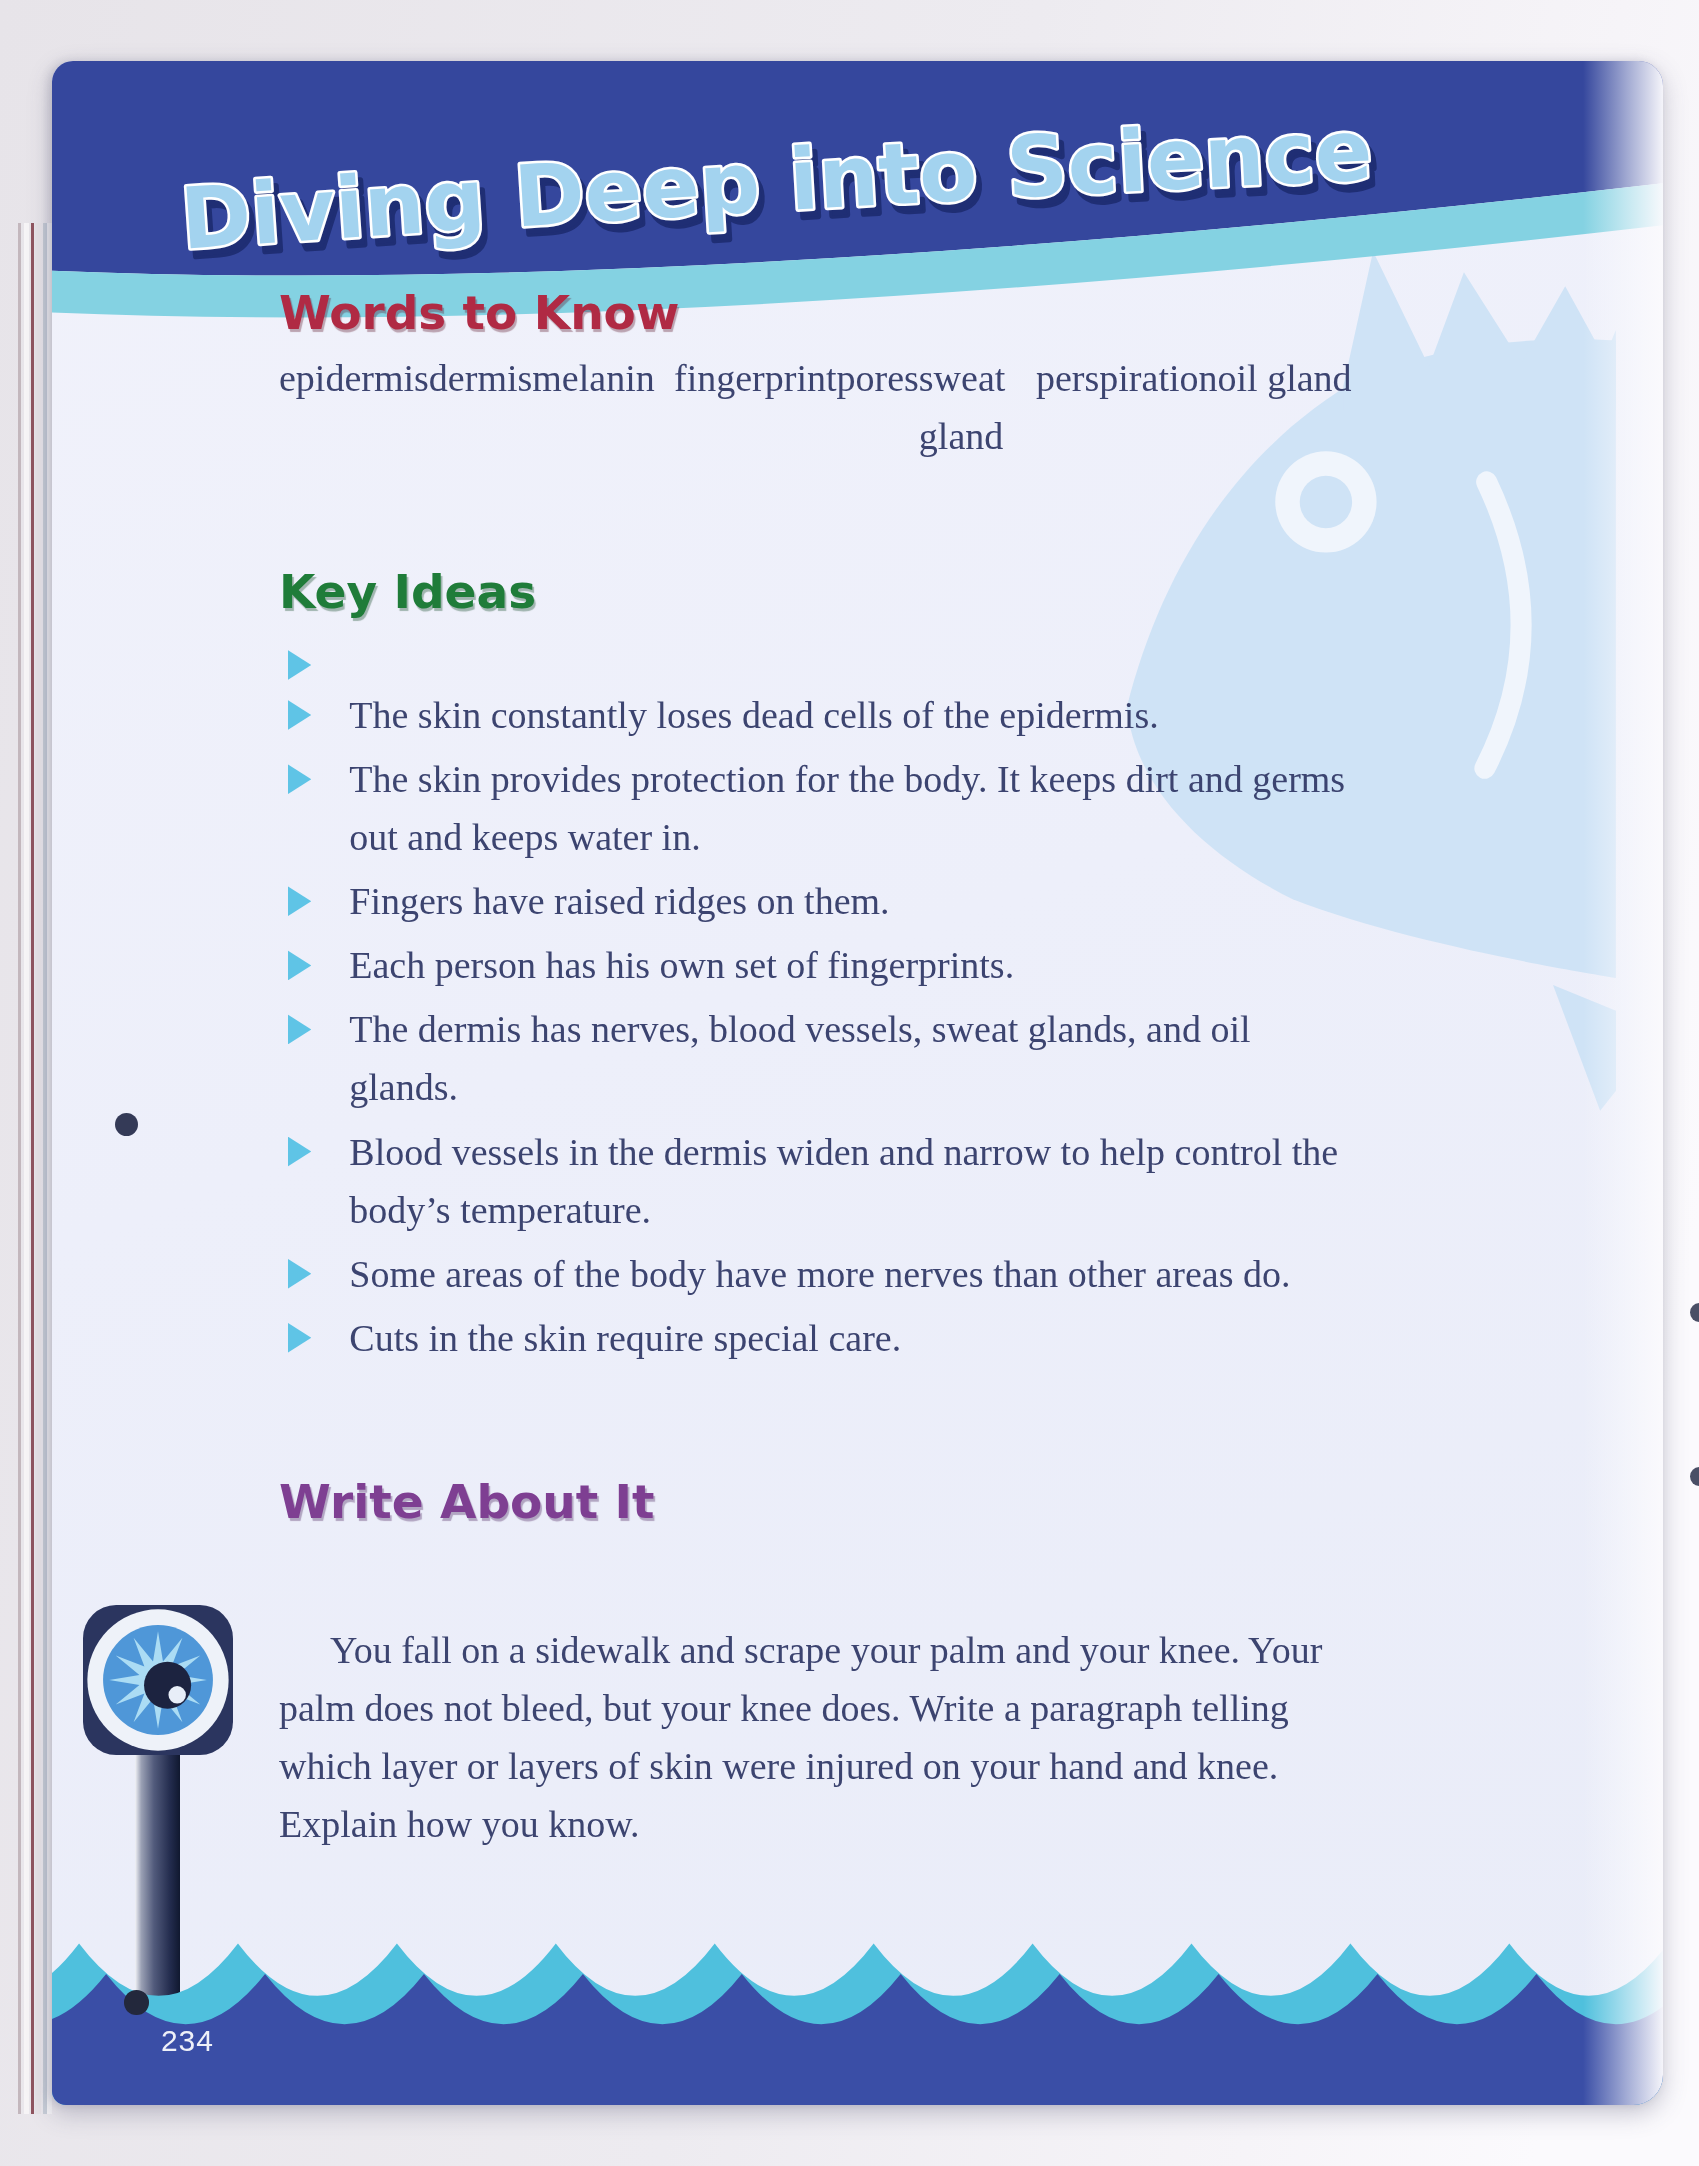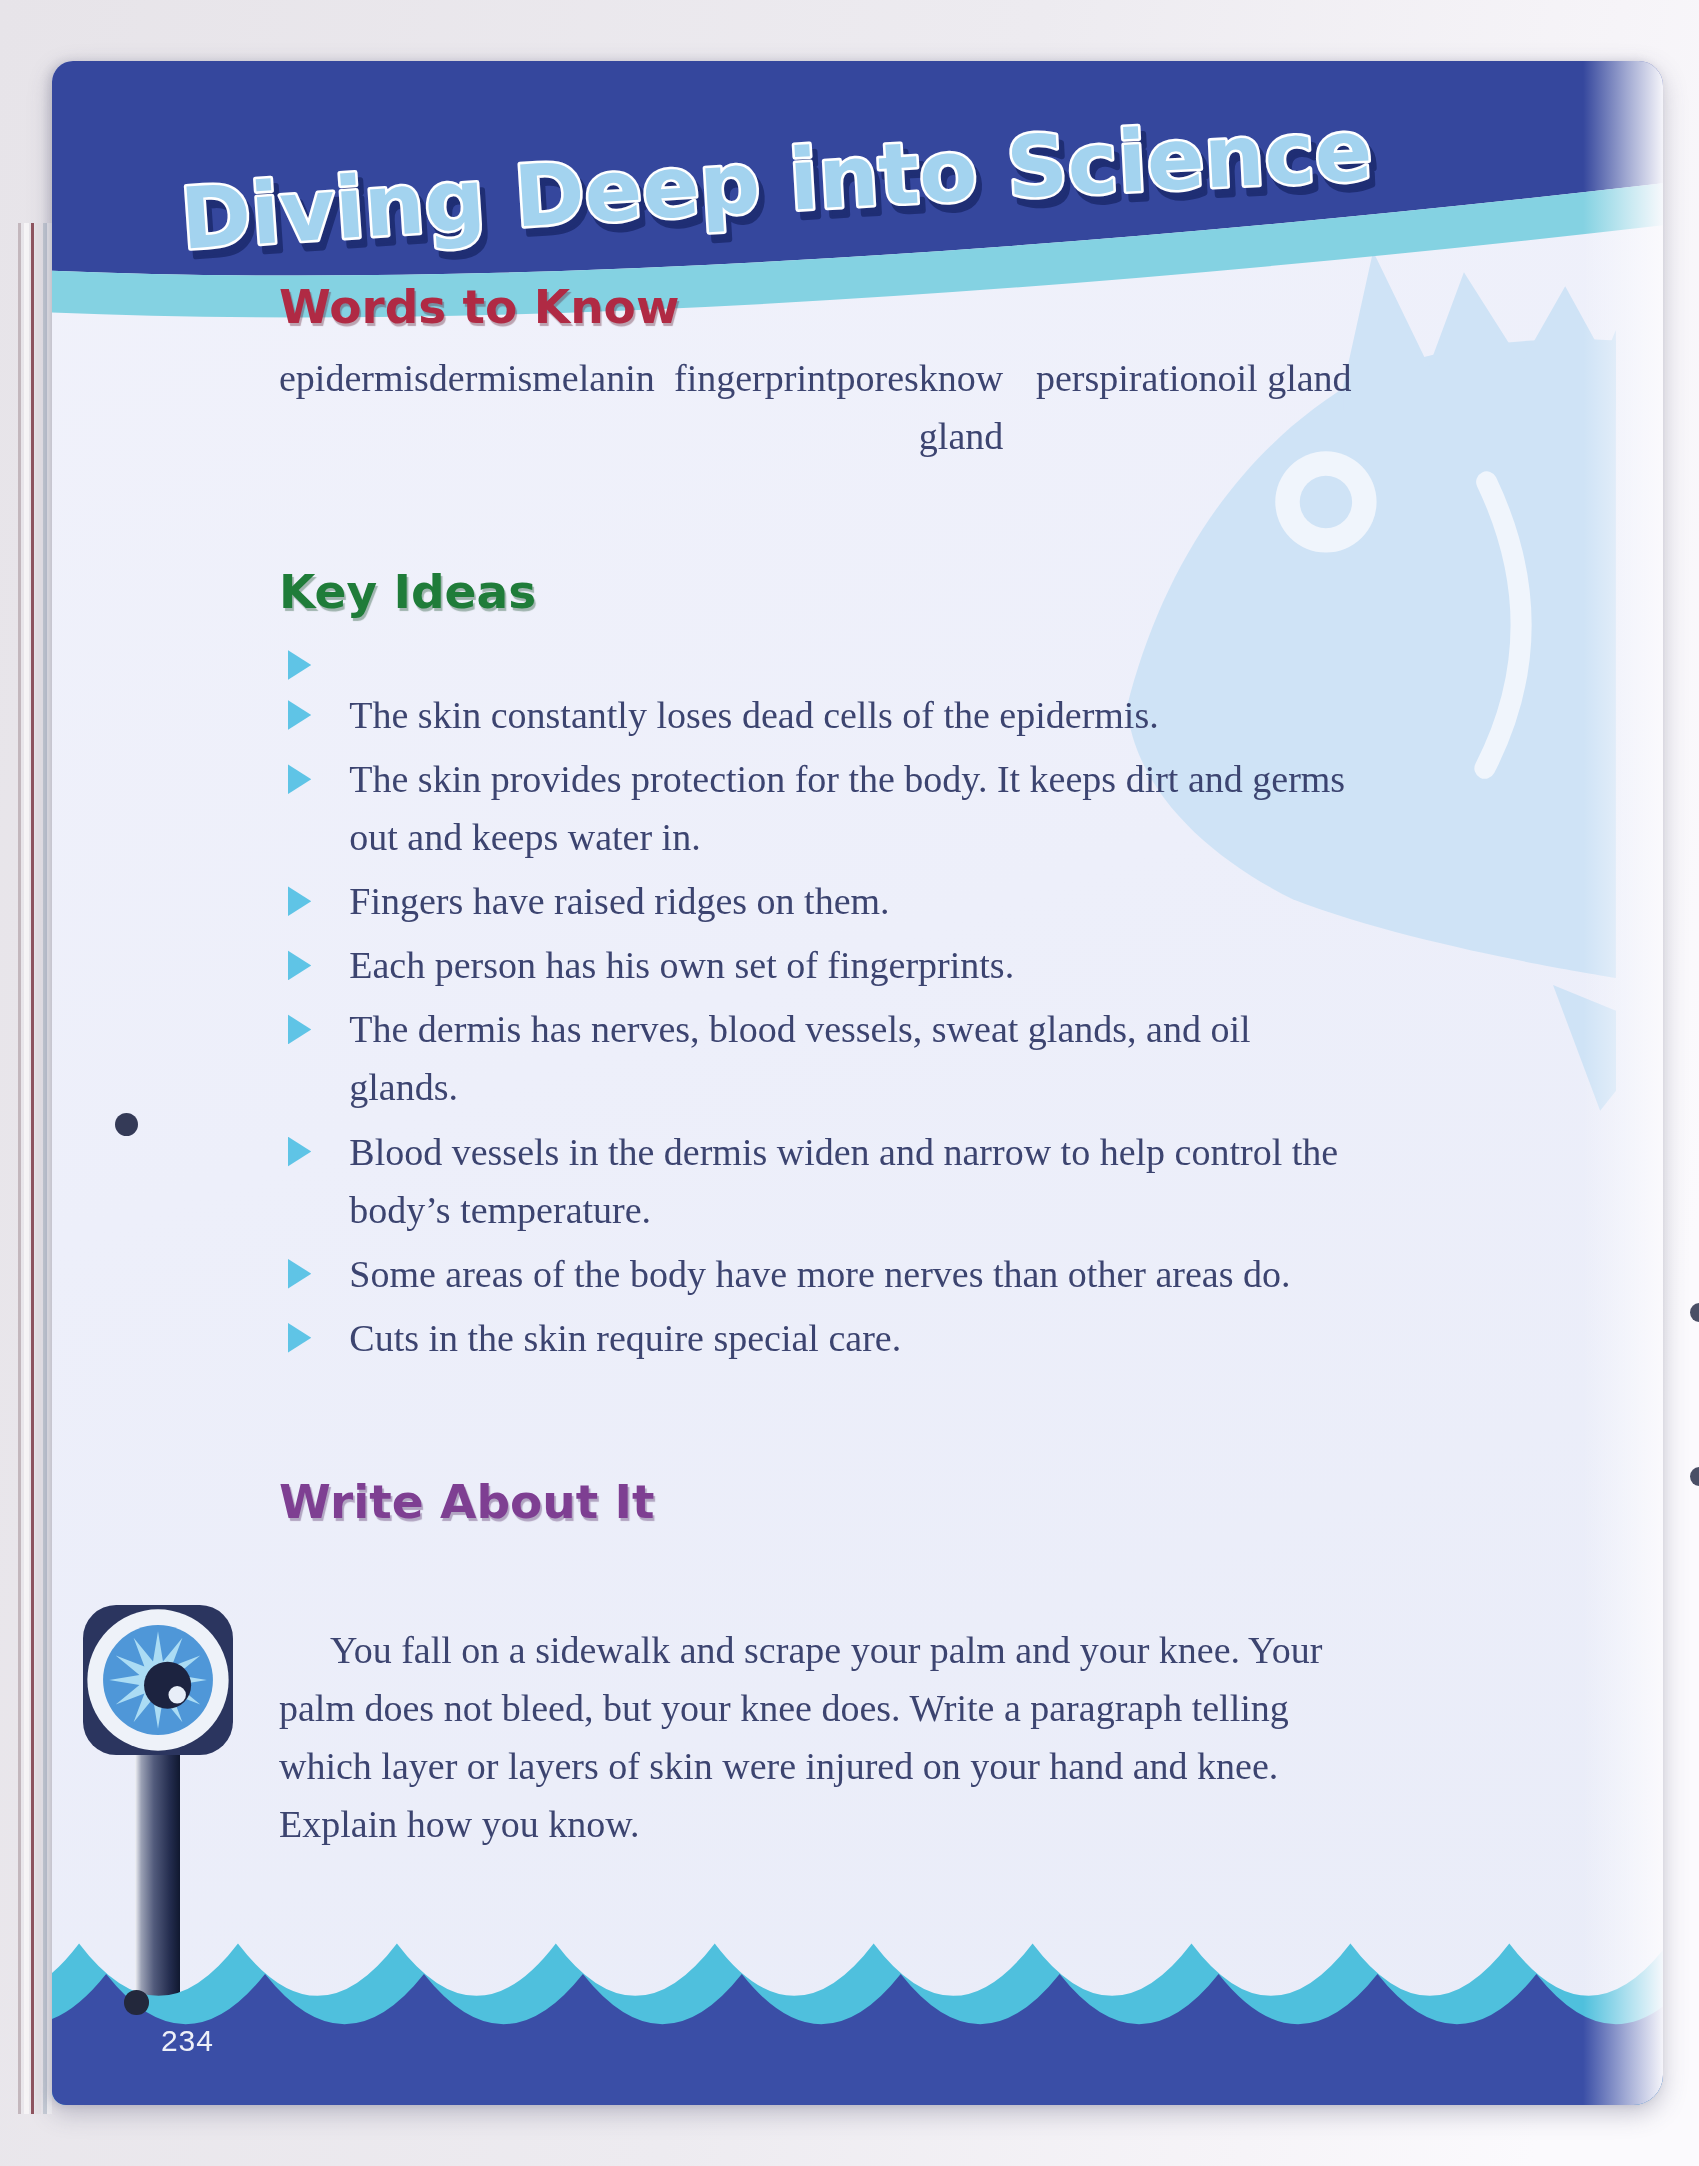--- a/index.html
+++ b/index.html
@@ -33,21 +33,21 @@
   .banner-svg{position:absolute;left:0;top:0;width:1611px;height:297px;display:block;}
   .banner-title{
     font-family:"DejaVu Sans", sans-serif; font-weight:bold; font-size:97px; letter-spacing:0px;
   }
   .title-main{fill:var(--title-fill); stroke:#ffffff; stroke-width:6px; paint-order:stroke; stroke-linejoin:round;}
   .title-shadow{fill:var(--title-shadow); stroke:var(--title-shadow); stroke-width:7px; paint-order:stroke; stroke-linejoin:round;}
 
   .heading{
     position:absolute; left:227px; font-family:"DejaVu Sans", sans-serif; font-weight:bold; font-size:47px;
   }
-  .h-red{top:218px; color:var(--heading-red); text-shadow:1.7px 2.6px 0.9px rgba(90,20,40,.35);text-align:center;}
+  .h-red{top:224px; color:var(--heading-red); text-shadow:1.7px 2.6px 0.9px rgba(90,20,40,.35);text-align:center;}
   .h-green{top:503px; color:var(--heading-green); text-shadow:1.7px 2.6px 0.9px rgba(15,70,35,.35);}
   .h-purple{top:1413px; color:var(--heading-purple); text-shadow:1.7px 2.6px 0.9px rgba(70,30,90,.35);}
 
   .word-grid{
     position:absolute; left:227px; top:288px; display:grid; grid-template-columns:395px 362px auto;
     color:var(--text-navy); font-size:38px; line-height:58px;
   }
   .word-col{display:flex; flex-direction:row;}
 
   .bullets{position:absolute; left:227px; top:575px; display:flex; flex-direction:column; gap:6.1px;
@@ -125,21 +125,21 @@
     <div class="heading h-red">Words to Know</div>
     <div class="word-grid">
       <div class="word-col">
         <span>epidermis</span>
         <span>dermis</span>
         <span>melanin</span>
       </div>
       <div class="word-col">
         <span>fingerprint</span>
         <span>pores</span>
-        <span>know gland</span>
+        <span>sweat gland</span>
       </div>
       <div class="word-col">
         <span>perspiration</span>
         <span>oil gland</span>
       </div>
     </div>
 
     <div class="heading h-green">Key Ideas</div>
     <div class="bullets">
       <div class="bullet-row">

